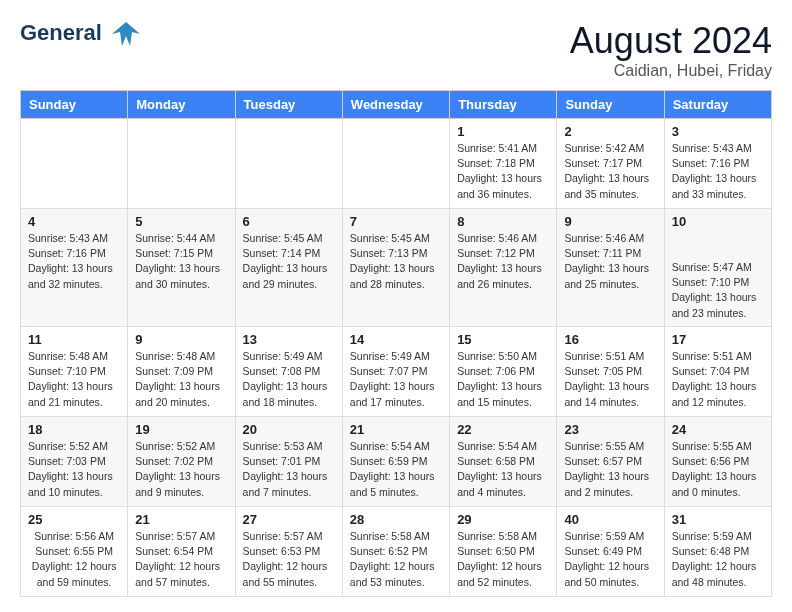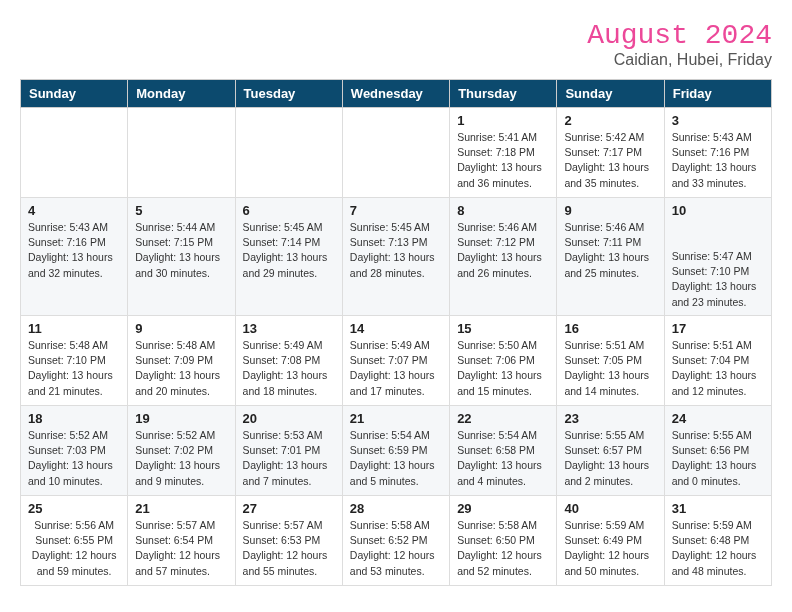--- a/index.html
+++ b/index.html
@@ -17,36 +17,35 @@
       margin-bottom: 10px;
     }
     .logo {
       display: flex;
       align-items: center;
     }
     .title-block {
       text-align: right;
     }
     .month-year {
-      font-size: 28px;
+      font-size: 36px;
       font-weight: normal;
-      color: #ec4899;
-      font-family: Liberation Mono, monospace;
+      color: #0f172a;
     }
     .location {
       font-size: 16px;
       color: #555;
     }
     .calendar {
       width: 100%;
       border-collapse: collapse;
       font-size: 11px;
     }
     .calendar th {
-      background-color: #0c4a6e;
+      background-color: #3b82f6;
       color: #fff;
       text-align: left;
       padding: 6px 8px;
       font-size: 13px;
       font-weight: bold;
       border: 1px solid #ccc;
     }
     .calendar td {
       vertical-align: top;
       padding: 5px 7px;
@@ -74,38 +73,47 @@
     .empty-cell {
       background: #fff !important;
     }
   </style>
 </head>
 <body>
 
 <div class="header">
   <div class="logo">
     <div>
+      <div style="display:flex;align-items:center;">
+        <div style="font-size:22px;font-weight:bold;line-height:1.1;">
+          <span style="color:#1a3a5c;">General</span>
+          <svg width="32" height="28" viewBox="0 0 32 28" style="vertical-align:middle;margin-left:2px;">
+            <polygon points="16,2 30,14 22,12 20,26 16,16 12,26 10,12 2,14" fill="#2d8abf"></polygon>
+          </svg>
+        </div>
+        <div></div>
+      </div>
     </div>
   </div>
   <div class="title-block">
     <div class="month-year">August 2024</div>
     <div class="location">Caidian, Hubei, Friday</div>
   </div>
 </div>
 
 <table class="calendar">
   <thead>
     <tr>
     <th>Sunday</th>
         <th>Monday</th>
         <th>Tuesday</th>
         <th>Wednesday</th>
         <th>Thursday</th>
         <th>Sunday</th>
-        <th>Friday</th>
+        <th>Saturday</th>
       </tr>
   </thead>
   <tbody id="calendar-body">
   <tr>
         <td class="empty-cell"></td>
         <td class="empty-cell"></td>
         <td class="empty-cell"></td>
         <td class="empty-cell"></td>
         <td>
           <span class="day-number">1</span>

